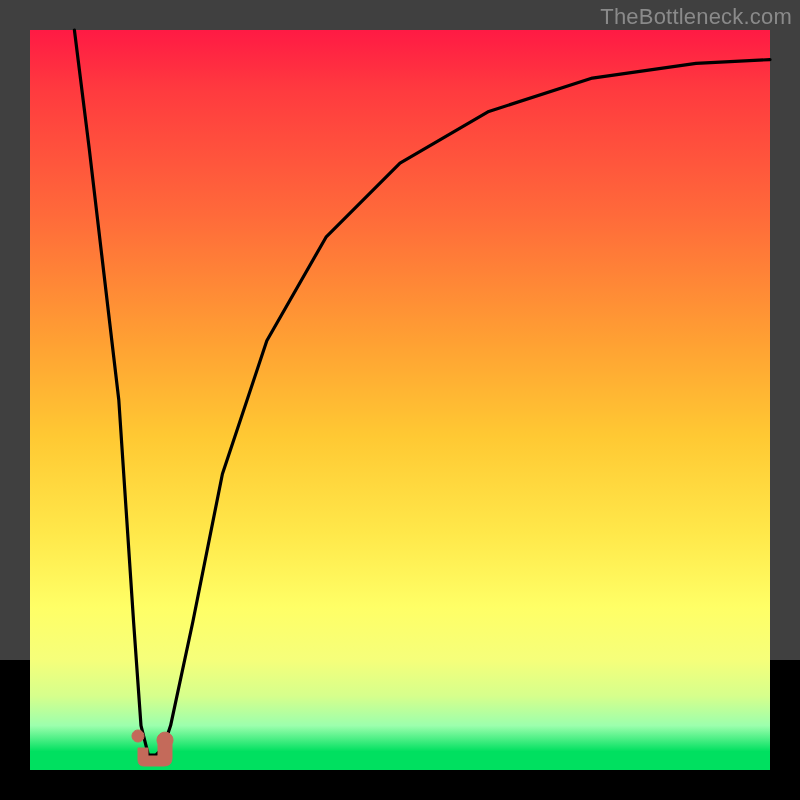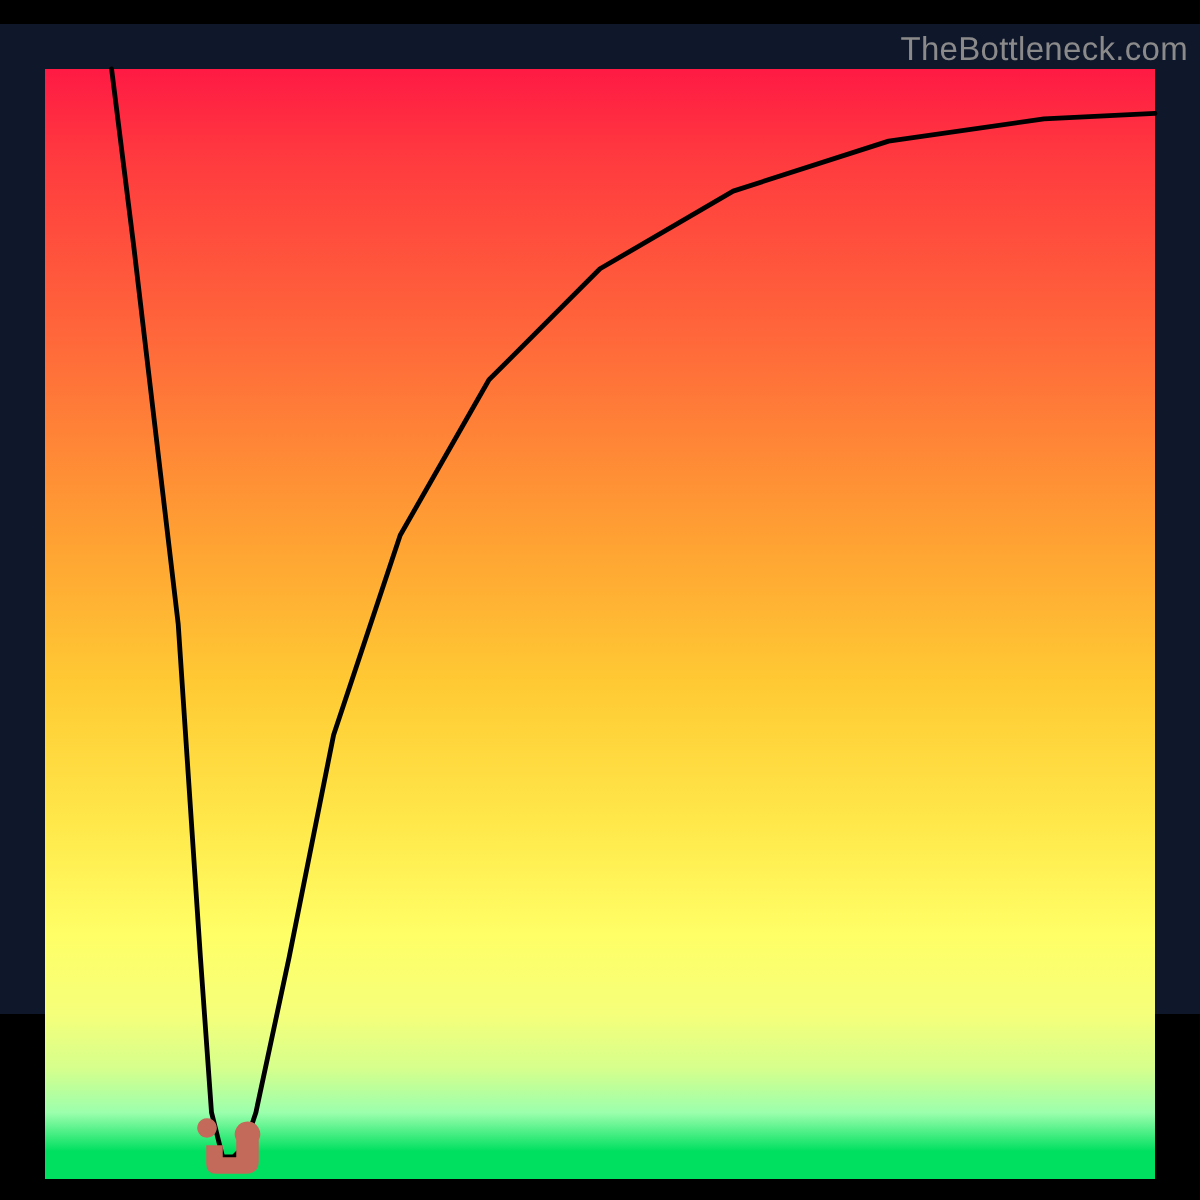--- a/index.html
+++ b/index.html
@@ -7,24 +7,24 @@
     padding: 0;
     width: 800px;
     height: 800px;
     background: #000;
     overflow: hidden;
     font-family: Arial, Helvetica, sans-serif;
   }
   .frame {
     position: absolute;
     left: 0;
-    top: 16px;
+    top: 0;
     width: 800px;
     height: 660px;
-    background: #0f172a;
+    background: #404040;
   }
   .plot-area {
     position: absolute;
     left: 30px;
     top: 30px;
     width: 740px;
     height: 740px;
     
     background: linear-gradient(
       to bottom,

